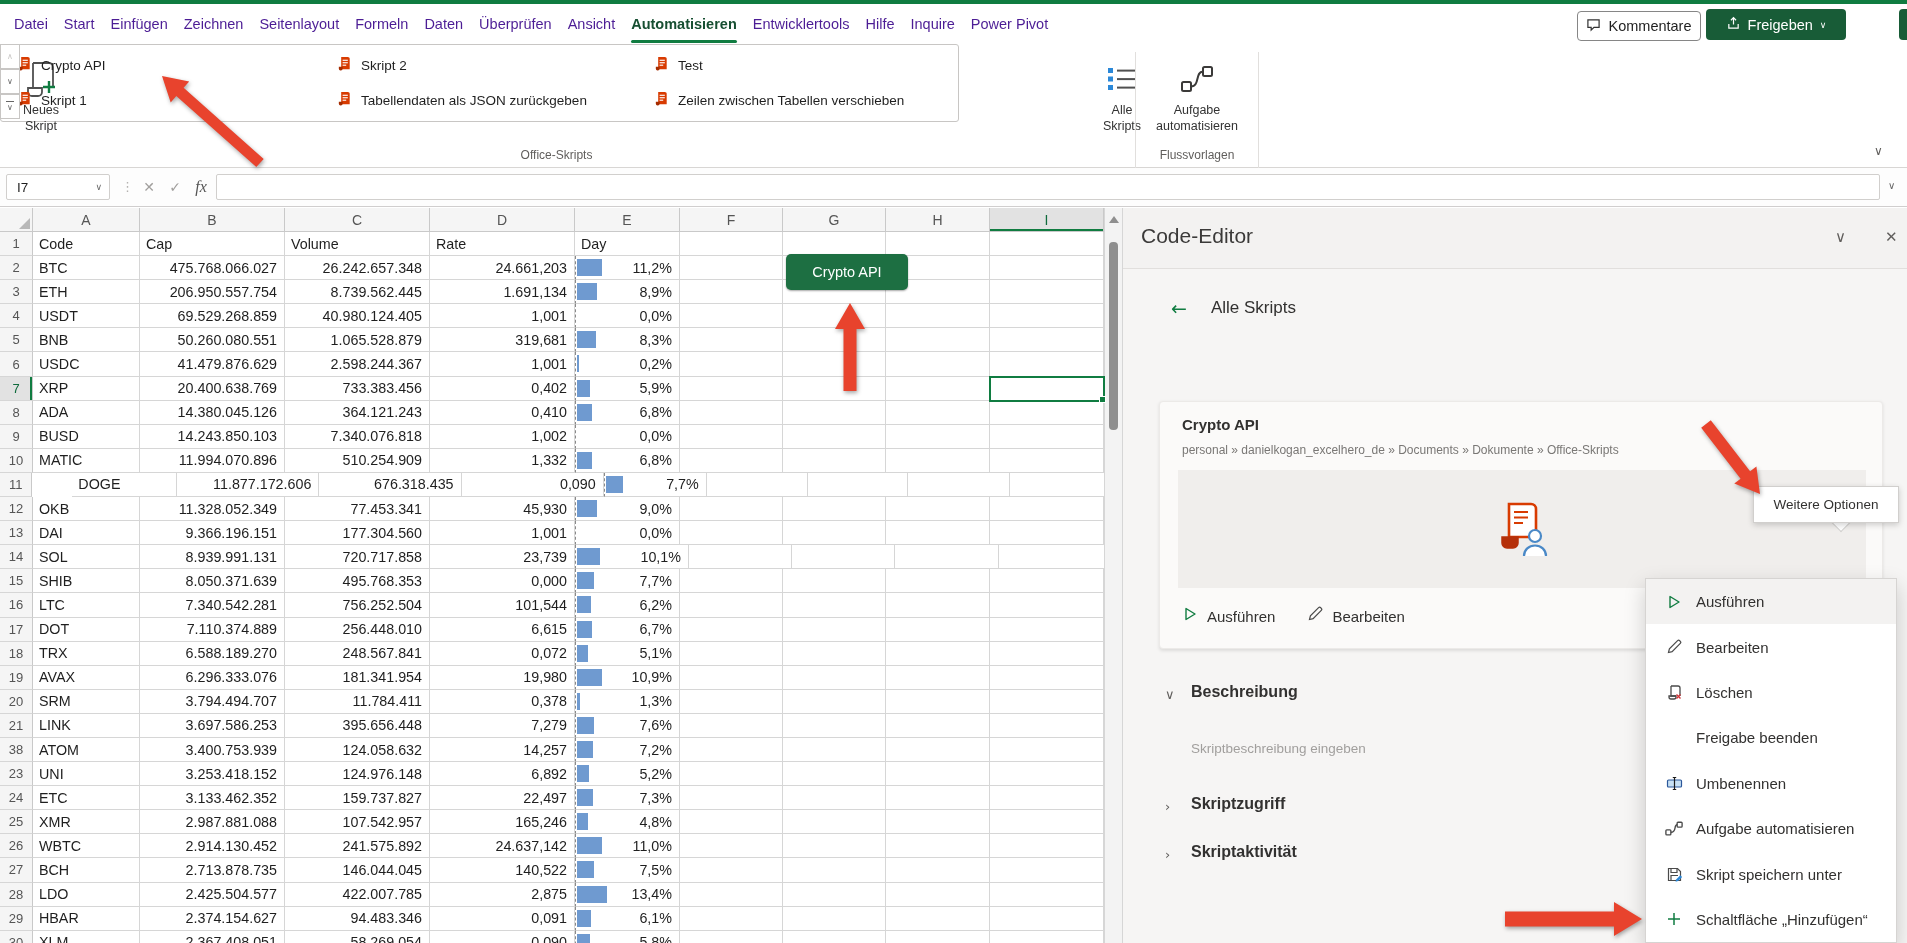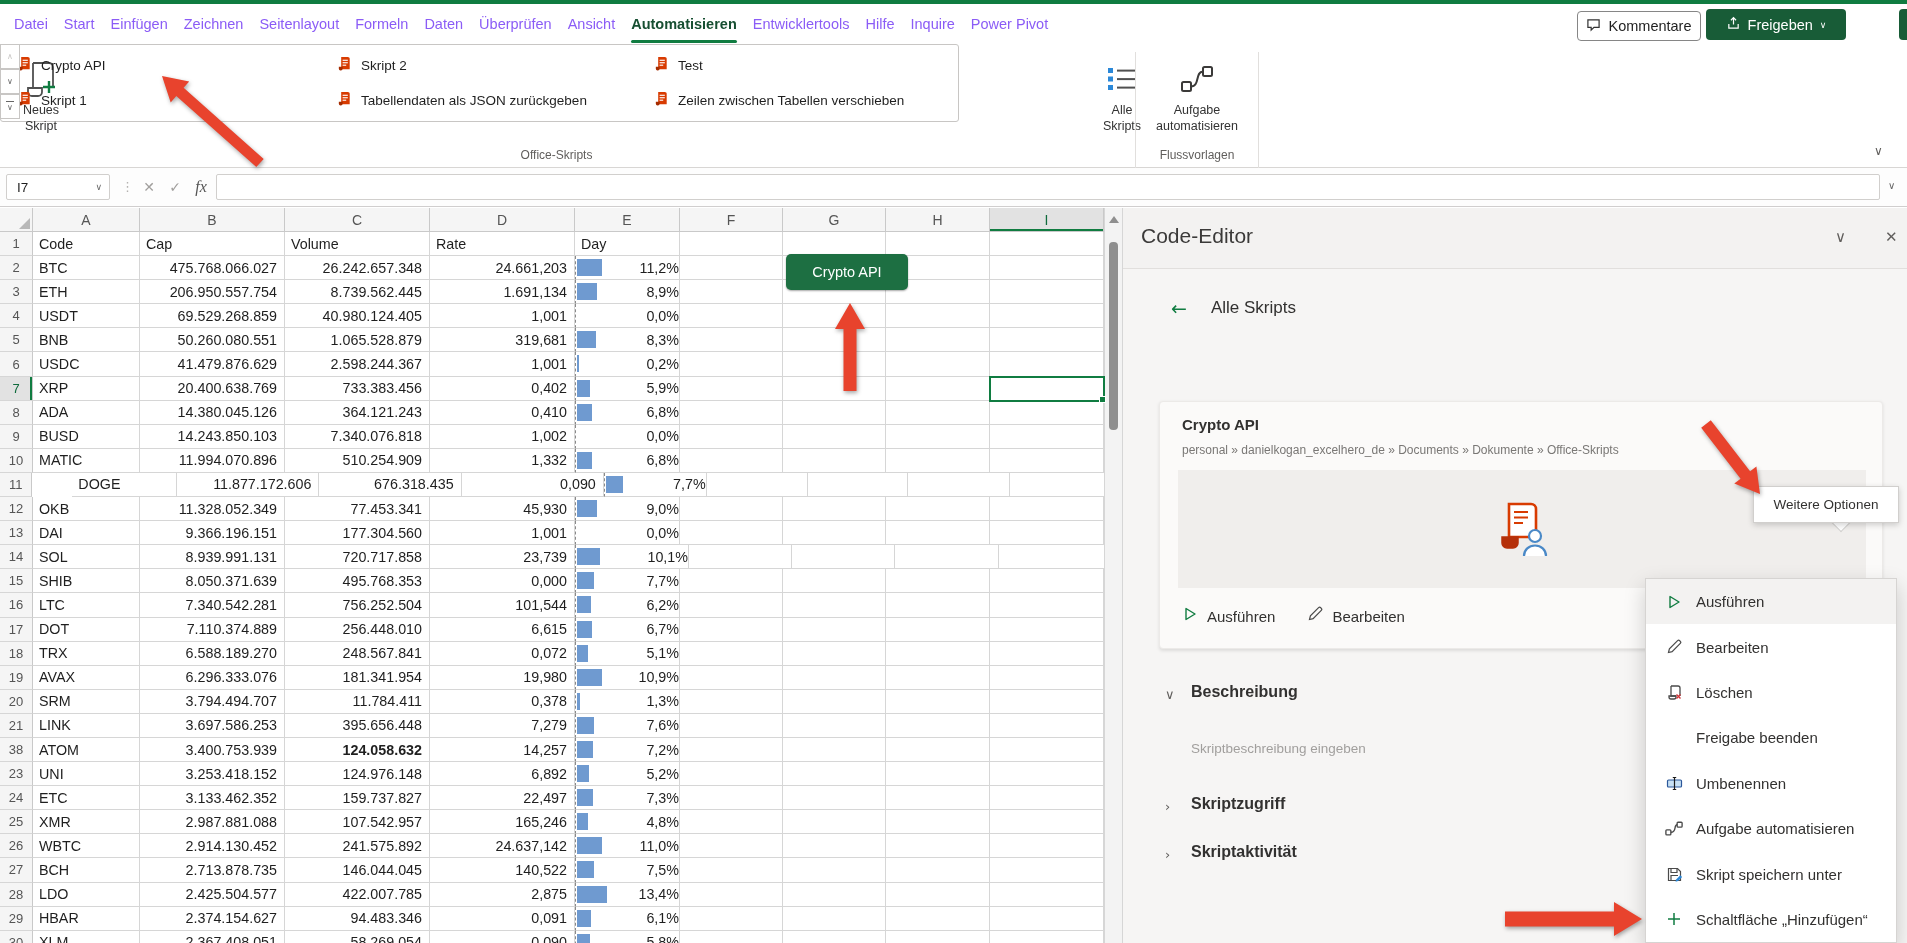--- a/index.html
+++ b/index.html
@@ -11,21 +11,21 @@
   html,body{margin:0;padding:0;background:#fff;font-family:"Liberation Sans",sans-serif;}
   #app{position:relative;width:1907px;height:943px;overflow:hidden;background:#fff;}
   .abs{position:absolute;}
   .glyph{font-family:"DejaVu Sans",sans-serif;}
 
   
   .top-accent{left:0;top:0;width:1907px;height:4px;background:var(--green);}
 
   
   .menubar{left:0;top:4px;width:1560px;height:40px;display:flex;align-items:stretch;gap:16px;padding-left:14px;}
-  .mitem{position:relative;display:flex;align-items:center;font-size:14.5px;color:#8b5cf6;cursor:pointer;white-space:nowrap;}
+  .mitem{position:relative;display:flex;align-items:center;font-size:14.5px;color:#4c1d95;cursor:pointer;white-space:nowrap;}
   .mitem.active{font-weight:700;color:#174f32;}
   .mitem.active::after{content:'';position:absolute;left:0;right:0;bottom:1px;height:3px;background:var(--green);border-radius:2px;}
   .btn-comments{left:1577px;top:11px;width:122px;height:28px;border:1px solid #868686;border-radius:4px;background:#fff;
     display:flex;align-items:center;justify-content:center;gap:7px;font-size:14.5px;color:#1f1f1f;cursor:pointer;}
   .btn-share{left:1706px;top:9px;width:140px;height:31px;border-radius:4px;background:var(--green-dark);
     display:flex;align-items:center;justify-content:center;gap:7px;font-size:14.5px;color:#fff;cursor:pointer;}
   .share-sliver{left:1899px;top:9px;width:8px;height:31px;background:var(--green-dark);border-radius:4px 0 0 4px;}
 
   
   .ribbon{left:0;top:44px;width:1907px;height:123px;background:#fff;border-bottom:1px solid #d8d6d4;}
@@ -61,21 +61,21 @@
   .corner::after{content:'';position:absolute;right:2px;bottom:2px;width:0;height:0;border-left:11px solid transparent;border-bottom:11px solid #b8b8b8;}
   .rows{left:0;top:232px;width:1122px;height:711px;overflow:hidden;}
   .srow{display:flex;height:24.1px;box-sizing:border-box;}
   .cell{box-sizing:border-box;border-right:1px solid var(--grid);border-bottom:1px solid var(--grid);background:#fff;
         font-size:14.3px;color:var(--ink);display:flex;align-items:center;overflow:hidden;white-space:nowrap;}
   .cell.num{justify-content:flex-end;padding-right:7px;}
   .cell.txt{padding-left:6px;}
   .gut{box-sizing:border-box;background:var(--hdrbg);border-right:1px solid var(--hdrline);border-bottom:1px solid var(--grid);
        display:flex;align-items:center;justify-content:center;font-size:13px;color:#555;}
   .gut.sel{background:#e2e2e2;color:#0f6b3c;box-shadow:inset -2px 0 0 var(--green);}
-  .ecell{position:relative;justify-content:flex-end;}
+  .ecell{position:relative;justify-content:flex-end;padding-right:7px;}
   .ecell.dash{border-left:1px dashed #8a8a8a;}
   .ebar{position:absolute;left:1px;top:3px;height:17px;background:#6f9ad0;}
   .crypto-btn{left:786px;top:254px;width:122px;height:36px;background:var(--btn-green);border-radius:5px;color:#fff;font-size:14.5px;
     display:flex;align-items:center;justify-content:center;box-shadow:0 1px 2px rgba(0,0,0,.35);cursor:pointer;z-index:5;}
   .selbox{left:989px;top:376px;width:116px;height:26px;border:2px solid var(--green);box-sizing:border-box;z-index:4;pointer-events:none;}
   .selbox::after{content:'';position:absolute;right:-3px;bottom:-3px;width:5px;height:5px;background:var(--green);border:1px solid #fff;}
   .vscroll{left:1104px;top:208px;width:18px;height:735px;background:#f3f3f3;border-left:1px solid var(--grid);box-sizing:border-box;}
   .sb-up{position:absolute;left:4px;top:8px;width:0;height:0;border-left:5px solid transparent;border-right:5px solid transparent;border-bottom:7px solid #8f8f8f;}
   .sb-thumb{position:absolute;left:4px;top:34px;width:9px;height:188px;background:#8f8f8f;border-radius:4px;cursor:pointer;}
 
@@ -611,21 +611,21 @@
         </div>
         <div class="cell " style="width: 103px;"></div>
         <div class="cell " style="width: 103px;"></div>
         <div class="cell " style="width: 104px;"></div>
         <div class="cell " style="width: 114px;"></div>
       </div>
       <div class="srow">
         <div class="gut" style="width: 33px;">38</div>
         <div class="cell txt" style="width: 107px;">ATOM</div>
         <div class="cell num" style="width: 145px;">3.400.753.939</div>
-        <div class="cell num" style="width: 145px; font-weight: bold;">124.058.632</div>
+        <div class="cell num" style="width: 145px;">124.058.632</div>
         <div class="cell num" style="width: 145px;">14,257</div>
         <div class="cell ecell dash" style="width: 105px;">
           <div class="ebar" style="width: 16px;"></div>
           <span>7,2%</span>
         </div>
         <div class="cell " style="width: 103px;"></div>
         <div class="cell " style="width: 103px;"></div>
         <div class="cell " style="width: 104px;"></div>
         <div class="cell " style="width: 114px;"></div>
       </div>

